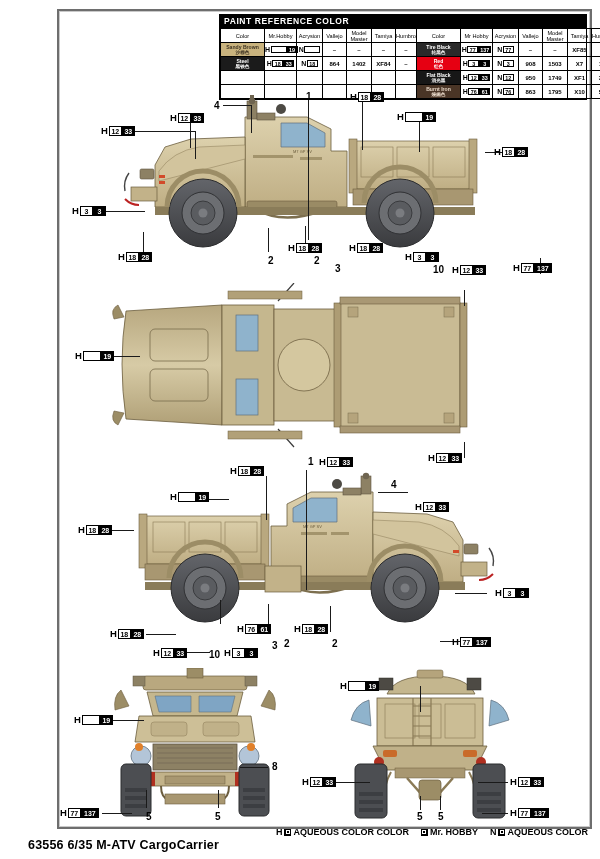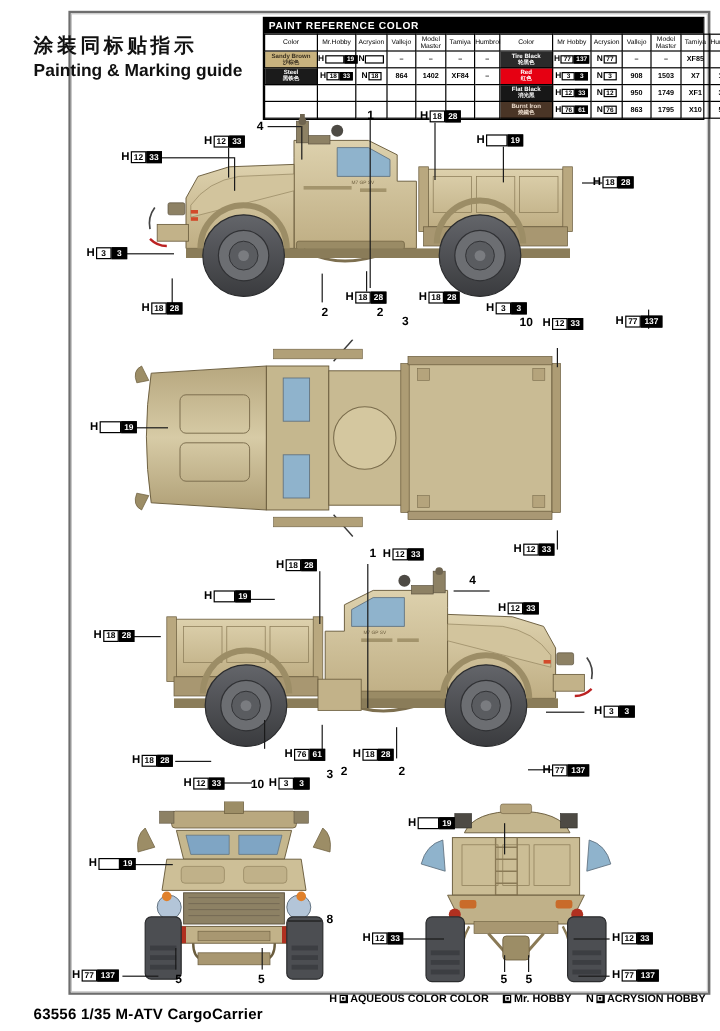--- a/index.html
+++ b/index.html
@@ -67,24 +67,20 @@
   svg{display:block;}
 </style>
 </head>
 <body>
 
 <div id="page">
 
   <div class="frame"></div>
   <div class="frame-inner"></div>
 
-  <div class="heading">
-    <div class="cn">涂装同标贴指示</div>
-    <div class="en">Painting &amp; Marking guide</div>
-  </div>
 
   <div class="paint-table">
     <div class="pt-title">PAINT  REFERENCE  COLOR</div>
     <table class="pt">
       <colgroup>
         <col class="col-sw">
           <col class="col-mh">
           <col class="col-ac">
           <col class="col-va">
           <col class="col-mm">
@@ -762,19 +758,19 @@
       <span class="sq"></span>
       <span>AQUEOUS COLOR COLOR</span>
     </span>
     <span class="it">
       <span class="sq"></span>
       <span>Mr. HOBBY</span>
     </span>
     <span class="it">
       <span class="pre">N</span>
       <span class="sq"></span>
-      <span>ACRYSION HOBBY</span>
+      <span>AQUEOUS COLOR</span>
     </span>
   </div>
 
-  <div class="footer-title">63556 1/35  M-ATV CargoCarrier</div>
+  <div class="footer-title">63556 6/35  M-ATV CargoCarrier</div>
 
 </div>
 
 </body></html>

